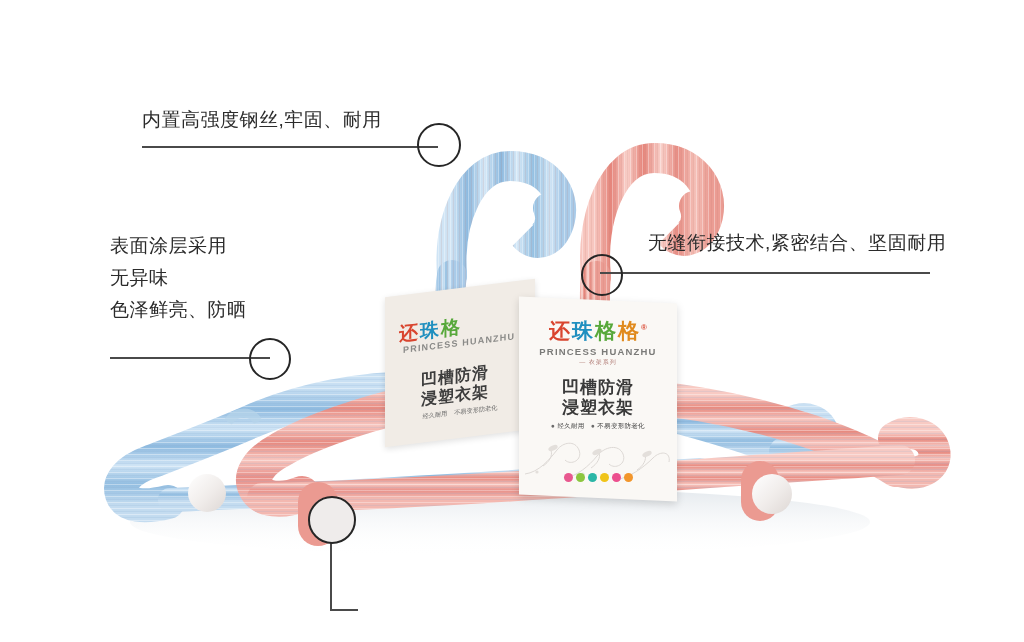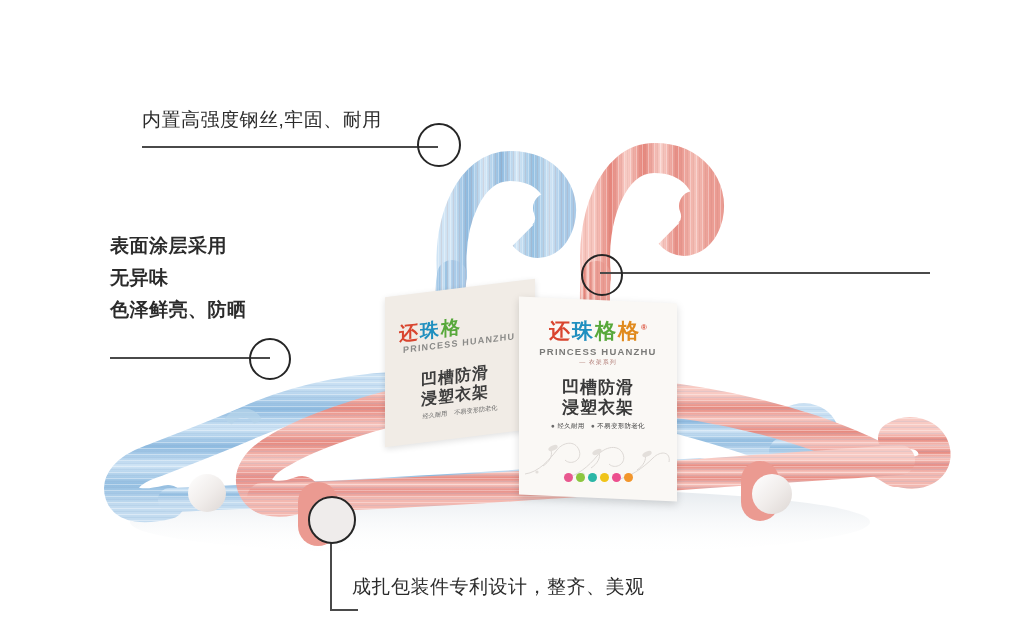--- a/index.html
+++ b/index.html
@@ -9,21 +9,21 @@
     font-family:"Liberation Sans","DejaVu Sans",sans-serif;
     overflow:hidden;
     position:relative;
   }
   #stage{position:absolute;inset:0;width:1024px;height:642px;overflow:hidden;background:#fff;}
 
   
   .anno{position:absolute;color:#2b2b2b;font-size:19px;line-height:30px;letter-spacing:.5px;white-space:nowrap;}
   #anno-top{left:142px;top:105px;text-align:center;}
   #anno-left{left:110px;top:230px;white-space:normal;width:230px;}
-  #anno-left div{line-height:32px;font-weight:bold;}
+  #anno-left div{line-height:32px;}
   #anno-right{left:648px;top:228px;}
   #anno-bottom{left:352px;top:572px;}
 
   
   .lead{position:absolute;background:#4a4a4a;}
   .lead.h{height:1.5px;}
   .lead.v{width:1.5px;}
   #lead-top{left:142px;top:146px;width:296px;}
   #lead-left{left:110px;top:357px;width:160px;}
   #lead-right{left:600px;top:272px;width:330px;}
@@ -283,21 +283,21 @@
   <div class="marker" id="mark-top"></div>
 
   <div class="anno" id="anno-left">
     <div>表面涂层采用</div>
     <div>无异味</div>
     <div>色泽鲜亮、防晒</div>
   </div>
   <div class="lead h" id="lead-left"></div>
   <div class="marker" id="mark-left"></div>
 
+  <div class="anno" id="anno-right">无缝衔接技术,紧密结合、坚固耐用</div>
   <div class="lead h" id="lead-right"></div>
   <div class="marker" id="mark-right"></div>
 
-  <div class="anno" id="anno-bottom">成扎包装件专利设计，整齐、美观</div>
   <div class="lead v" id="lead-bottom-v"></div>
   <div class="lead h" id="lead-bottom-h"></div>
   <div class="marker" id="mark-bottom"></div>
 
 </div>
 
 </body></html>

